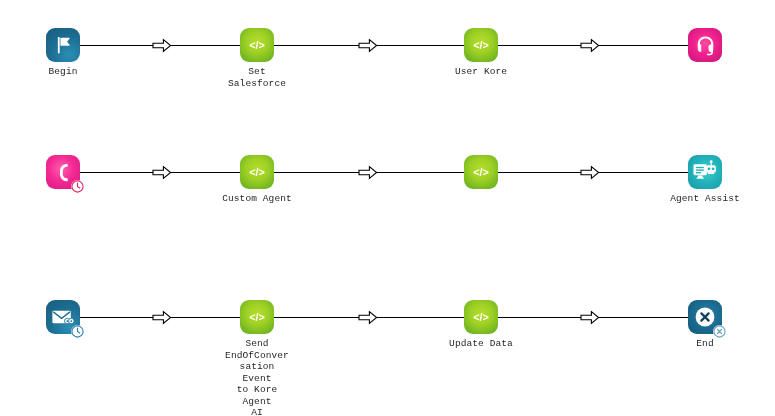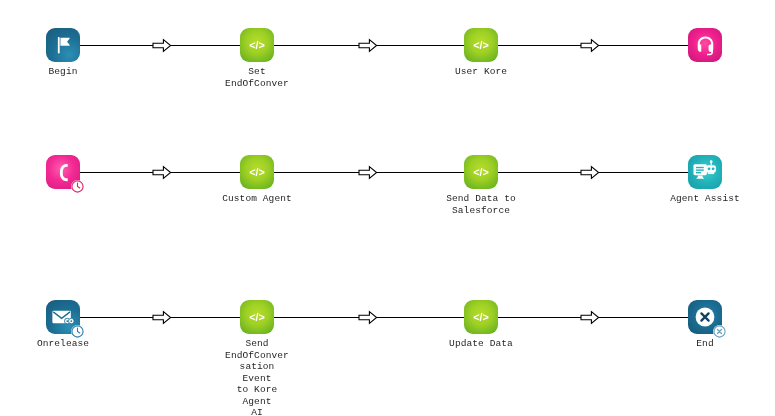--- a/index.html
+++ b/index.html
@@ -149,21 +149,21 @@
       </div>
       <div class="node" style="left: 257px; top: -17px;">
         <div class="icon-wrap">
           <div class="icon ic-green">
             <svg width="28" height="18" viewBox="0 0 44 22">
               <text x="22" y="17" text-anchor="middle" font-family="Liberation Sans, sans-serif" font-size="17" font-weight="bold" fill="#ffffff">&lt;/&gt;</text>
             </svg>
           </div>
         </div>
         <div class="node-label">Set
-EndOfConver</div>
+Salesforce</div>
       </div>
       <div class="node" style="left: 481px; top: -17px;">
         <div class="icon-wrap">
           <div class="icon ic-green">
             <svg width="28" height="18" viewBox="0 0 44 22">
               <text x="22" y="17" text-anchor="middle" font-family="Liberation Sans, sans-serif" font-size="17" font-weight="bold" fill="#ffffff">&lt;/&gt;</text>
             </svg>
           </div>
         </div>
         <div class="node-label">User Kore</div>
@@ -224,22 +224,20 @@
         <div class="node-label">Custom Agent</div>
       </div>
       <div class="node" style="left: 481px; top: -17px;">
         <div class="icon-wrap">
           <div class="icon ic-green">
             <svg width="28" height="18" viewBox="0 0 44 22">
               <text x="22" y="17" text-anchor="middle" font-family="Liberation Sans, sans-serif" font-size="17" font-weight="bold" fill="#ffffff">&lt;/&gt;</text>
             </svg>
           </div>
         </div>
-        <div class="node-label">Send Data to
-Salesforce</div>
       </div>
       <div class="node" style="left: 705px; top: -17px;">
         <div class="icon-wrap">
           <div class="icon ic-teal">
             <svg width="26" height="24" viewBox="0 0 28 26">
               <rect x="1.5" y="4.5" width="14.5" height="12" rx="1.6" fill="#ffffff"></rect>
               <rect x="4.2" y="7.4" width="8.5" height="1.5" fill="#23b3bb"></rect>
               <rect x="4.2" y="10.2" width="8.5" height="1.5" fill="#23b3bb"></rect>
               <rect x="4.2" y="13.0" width="5.5" height="1.5" fill="#23b3bb"></rect>
               <rect x="6.2" y="16.8" width="5.2" height="1.6" fill="#ffffff"></rect>
@@ -287,21 +285,20 @@
               <circle cx="22.0" cy="14.4" r="1.0" fill="#1d6f94"></circle>
             </svg>
           </div>
           <div class="badge">
             <svg width="13" height="13" viewBox="0 0 14 14">
               <circle cx="7" cy="7" r="6" fill="#ffffff" stroke="#2b7fb0" stroke-width="1.2"></circle>
               <path d="M7 3.3 L7 7 L9.4 8.6" stroke="#2b7fb0" stroke-width="1.2" fill="none" stroke-linecap="round"></path>
             </svg>
           </div>
         </div>
-        <div class="node-label">Onrelease</div>
       </div>
       <div class="node" style="left: 257px; top: -17px;">
         <div class="icon-wrap">
           <div class="icon ic-green">
             <svg width="28" height="18" viewBox="0 0 44 22">
               <text x="22" y="17" text-anchor="middle" font-family="Liberation Sans, sans-serif" font-size="17" font-weight="bold" fill="#ffffff">&lt;/&gt;</text>
             </svg>
           </div>
         </div>
         <div class="node-label narrow">Send

